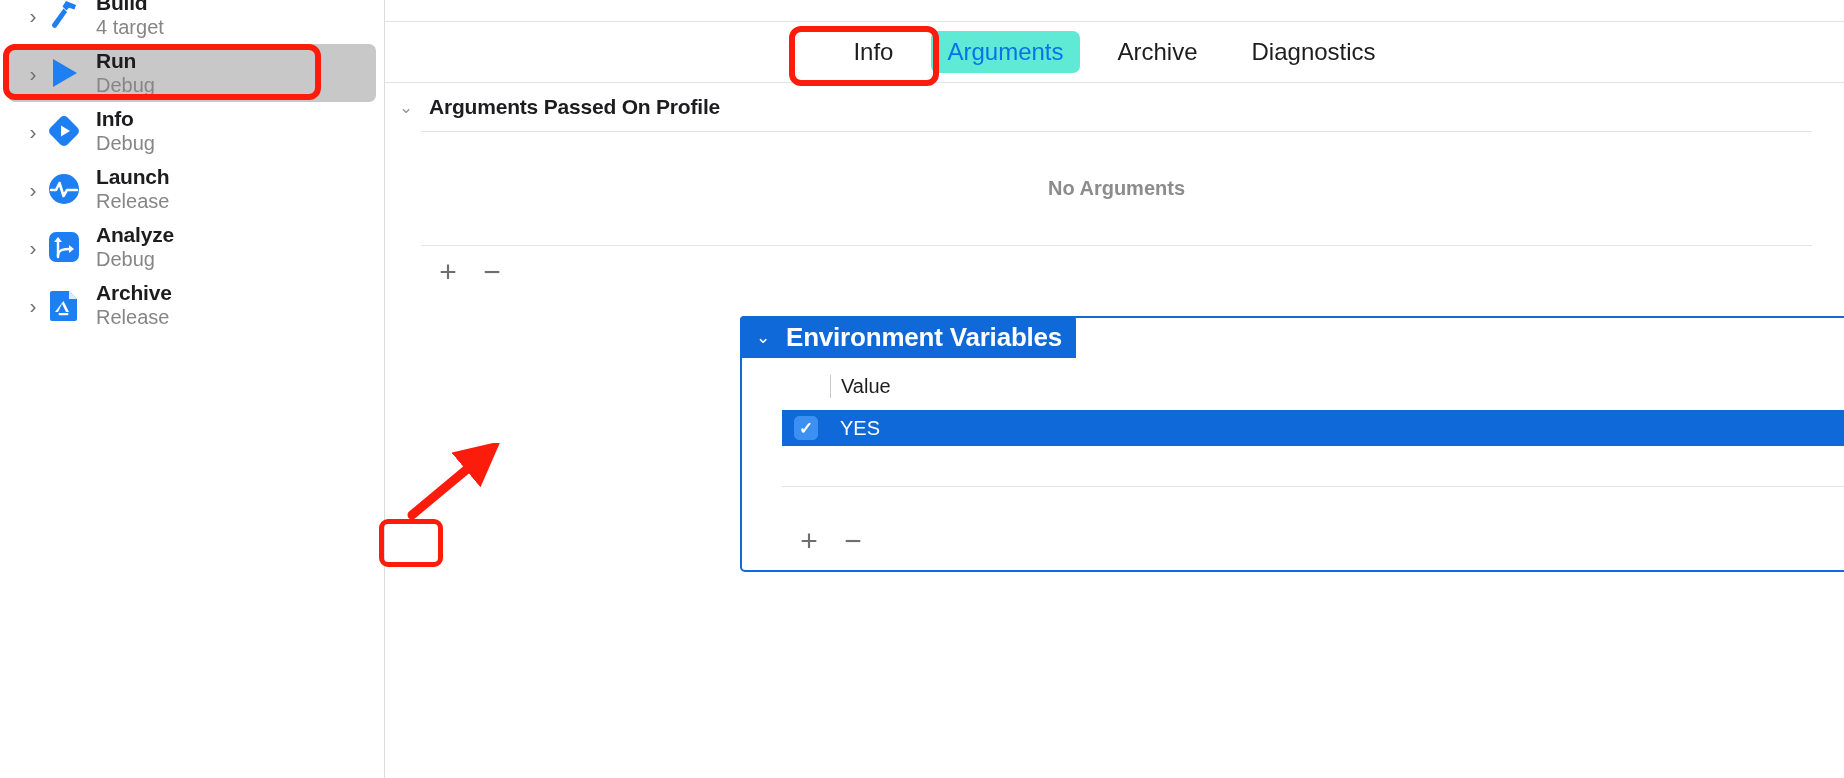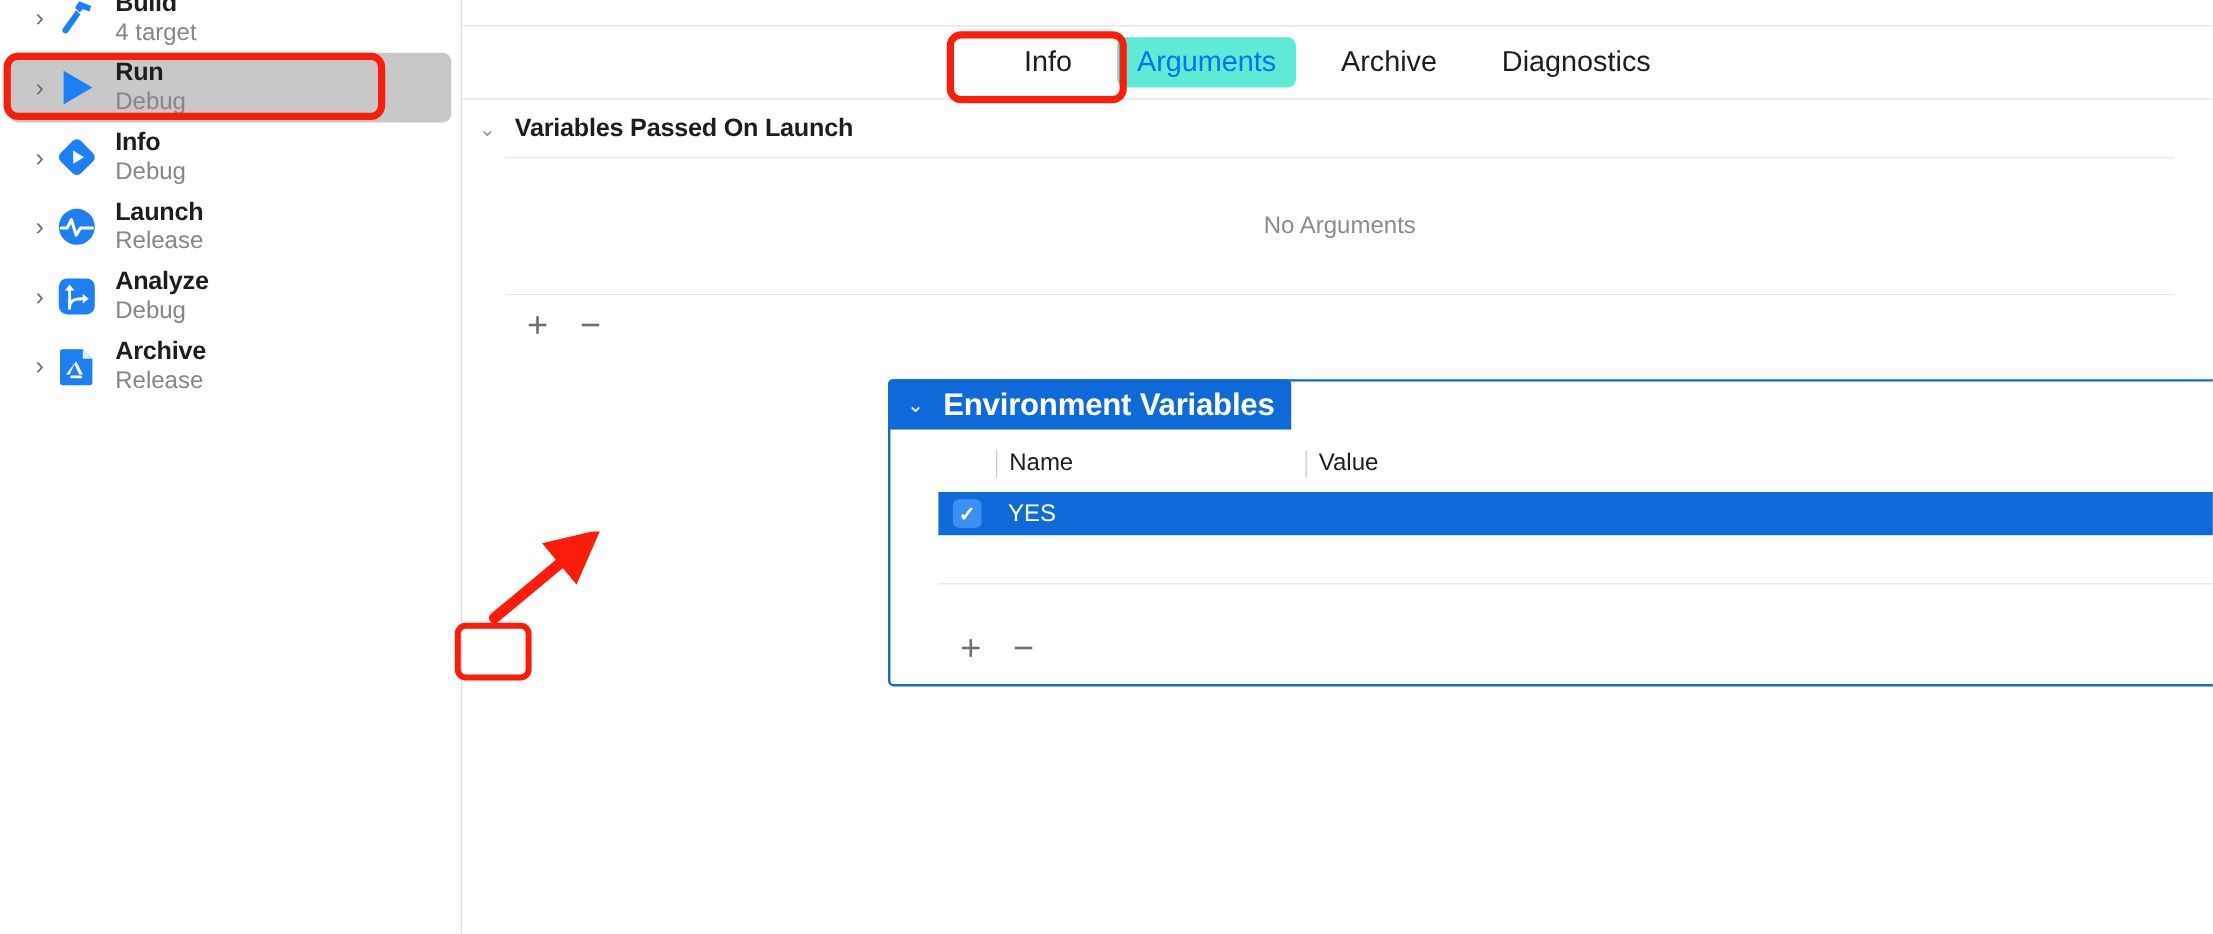--- a/index.html
+++ b/index.html
@@ -98,21 +98,21 @@
     text-align: center;
   }
   .section-title {
     font-size: 21px; font-weight: 700; color: #1d1d1f; letter-spacing: -0.2px;
   }
 
   .args-area { margin: 0 32px 0 36px; }
   .hline { height: 1px; background: #e4e4e4; }
   .empty-zone {
     height: 113px;
-    display: flex; align-items: center; justify-content: center;
+    display: flex; align-items: center; justify-content: center; font-weight: bold;
   }
   .empty-label { font-size: 20px; color: #8c8c8c; }
 
   .pm-row {
     display: flex; align-items: center;
     gap: 18px;
     height: 52px;
     padding-left: 14px;
     position: relative;
   }
@@ -312,21 +312,21 @@
     <div id="tabbar">
       <div class="tab">Info</div>
       <div class="tab active">Arguments</div>
       <div class="tab">Archive</div>
       <div class="tab">Diagnostics</div>
     </div>
 
     <div class="section">
       <div class="section-header">
         <span class="chev">⌄</span>
-        <span class="section-title">Variables Passed On Launch</span>
+        <span class="section-title">Arguments Passed On Profile</span>
       </div>
       <div class="args-area">
         <div class="hline"></div>
         <div class="empty-zone">
           <span class="empty-label">No Arguments</span>
         </div>
         <div class="hline"></div>
         <div class="pm-row">
           <span class="pm-btn">+</span>
           <span class="pm-btn">−</span>
@@ -336,21 +336,20 @@
 
     <div id="env-box">
       <div id="env-header">
         <span class="chev">⌄</span>
         <span id="env-title">Environment Variables</span>
       </div>
 
       <div id="env-body">
         <div class="col-head">
           <span class="col-check"></span>
-          <span class="col-name">Name</span>
           <span class="col-value">Value</span>
         </div>
 
         <div class="env-row selected">
           <span class="col-check">
             <span class="checkbox">
               <span class="tick">✓</span>
             </span>
           </span>
           <span class="col-value">YES</span>

